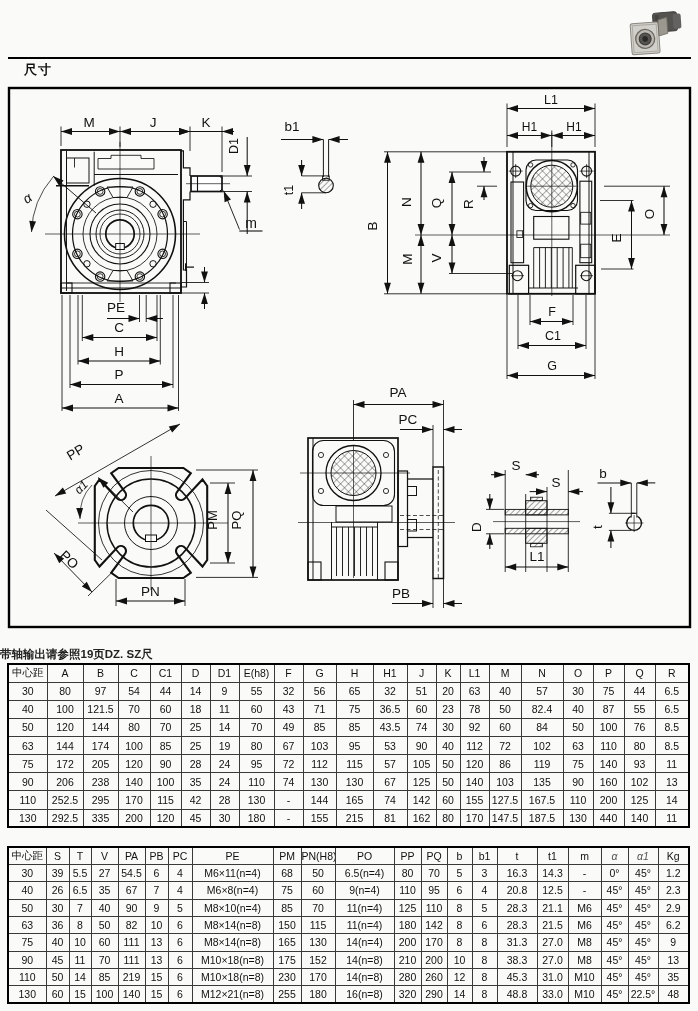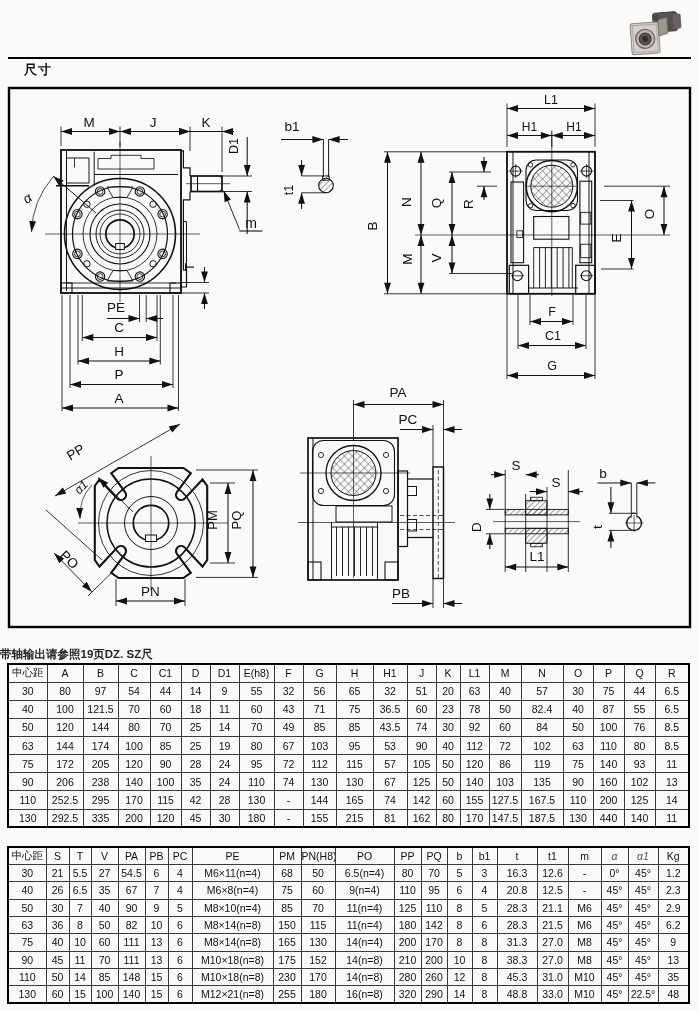--- a/index.html
+++ b/index.html
@@ -821,36 +821,36 @@
         <th>b1</th>
         <th>t</th>
         <th>t1</th>
         <th>m</th>
         <th><span style="color:#555;font-style:italic">α</span></th>
         <th><span style="color:#555;font-style:italic">α1</span></th>
         <th>Kg</th>
       </tr>
 <tr>
         <td>30</td>
-        <td>21</td>
+        <td>39</td>
         <td>5.5</td>
         <td>27</td>
         <td>54.5</td>
         <td>6</td>
         <td>4</td>
         <td>M6×11(n=4)</td>
         <td>68</td>
         <td>50</td>
         <td>6.5(n=4)</td>
         <td>80</td>
         <td>70</td>
         <td>5</td>
         <td>3</td>
         <td>16.3</td>
-        <td>12.6</td>
+        <td>14.3</td>
         <td>-</td>
         <td>0°</td>
         <td>45°</td>
         <td>1.2</td>
       </tr>
 <tr>
         <td>40</td>
         <td>26</td>
         <td>6.5</td>
         <td>35</td>
@@ -962,21 +962,21 @@
         <td>M8</td>
         <td>45°</td>
         <td>45°</td>
         <td>13</td>
       </tr>
 <tr>
         <td>110</td>
         <td>50</td>
         <td>14</td>
         <td>85</td>
-        <td>148</td>
+        <td>219</td>
         <td>15</td>
         <td>6</td>
         <td>M10×18(n=8)</td>
         <td>230</td>
         <td>170</td>
         <td>14(n=8)</td>
         <td>280</td>
         <td>260</td>
         <td>12</td>
         <td>8</td>

